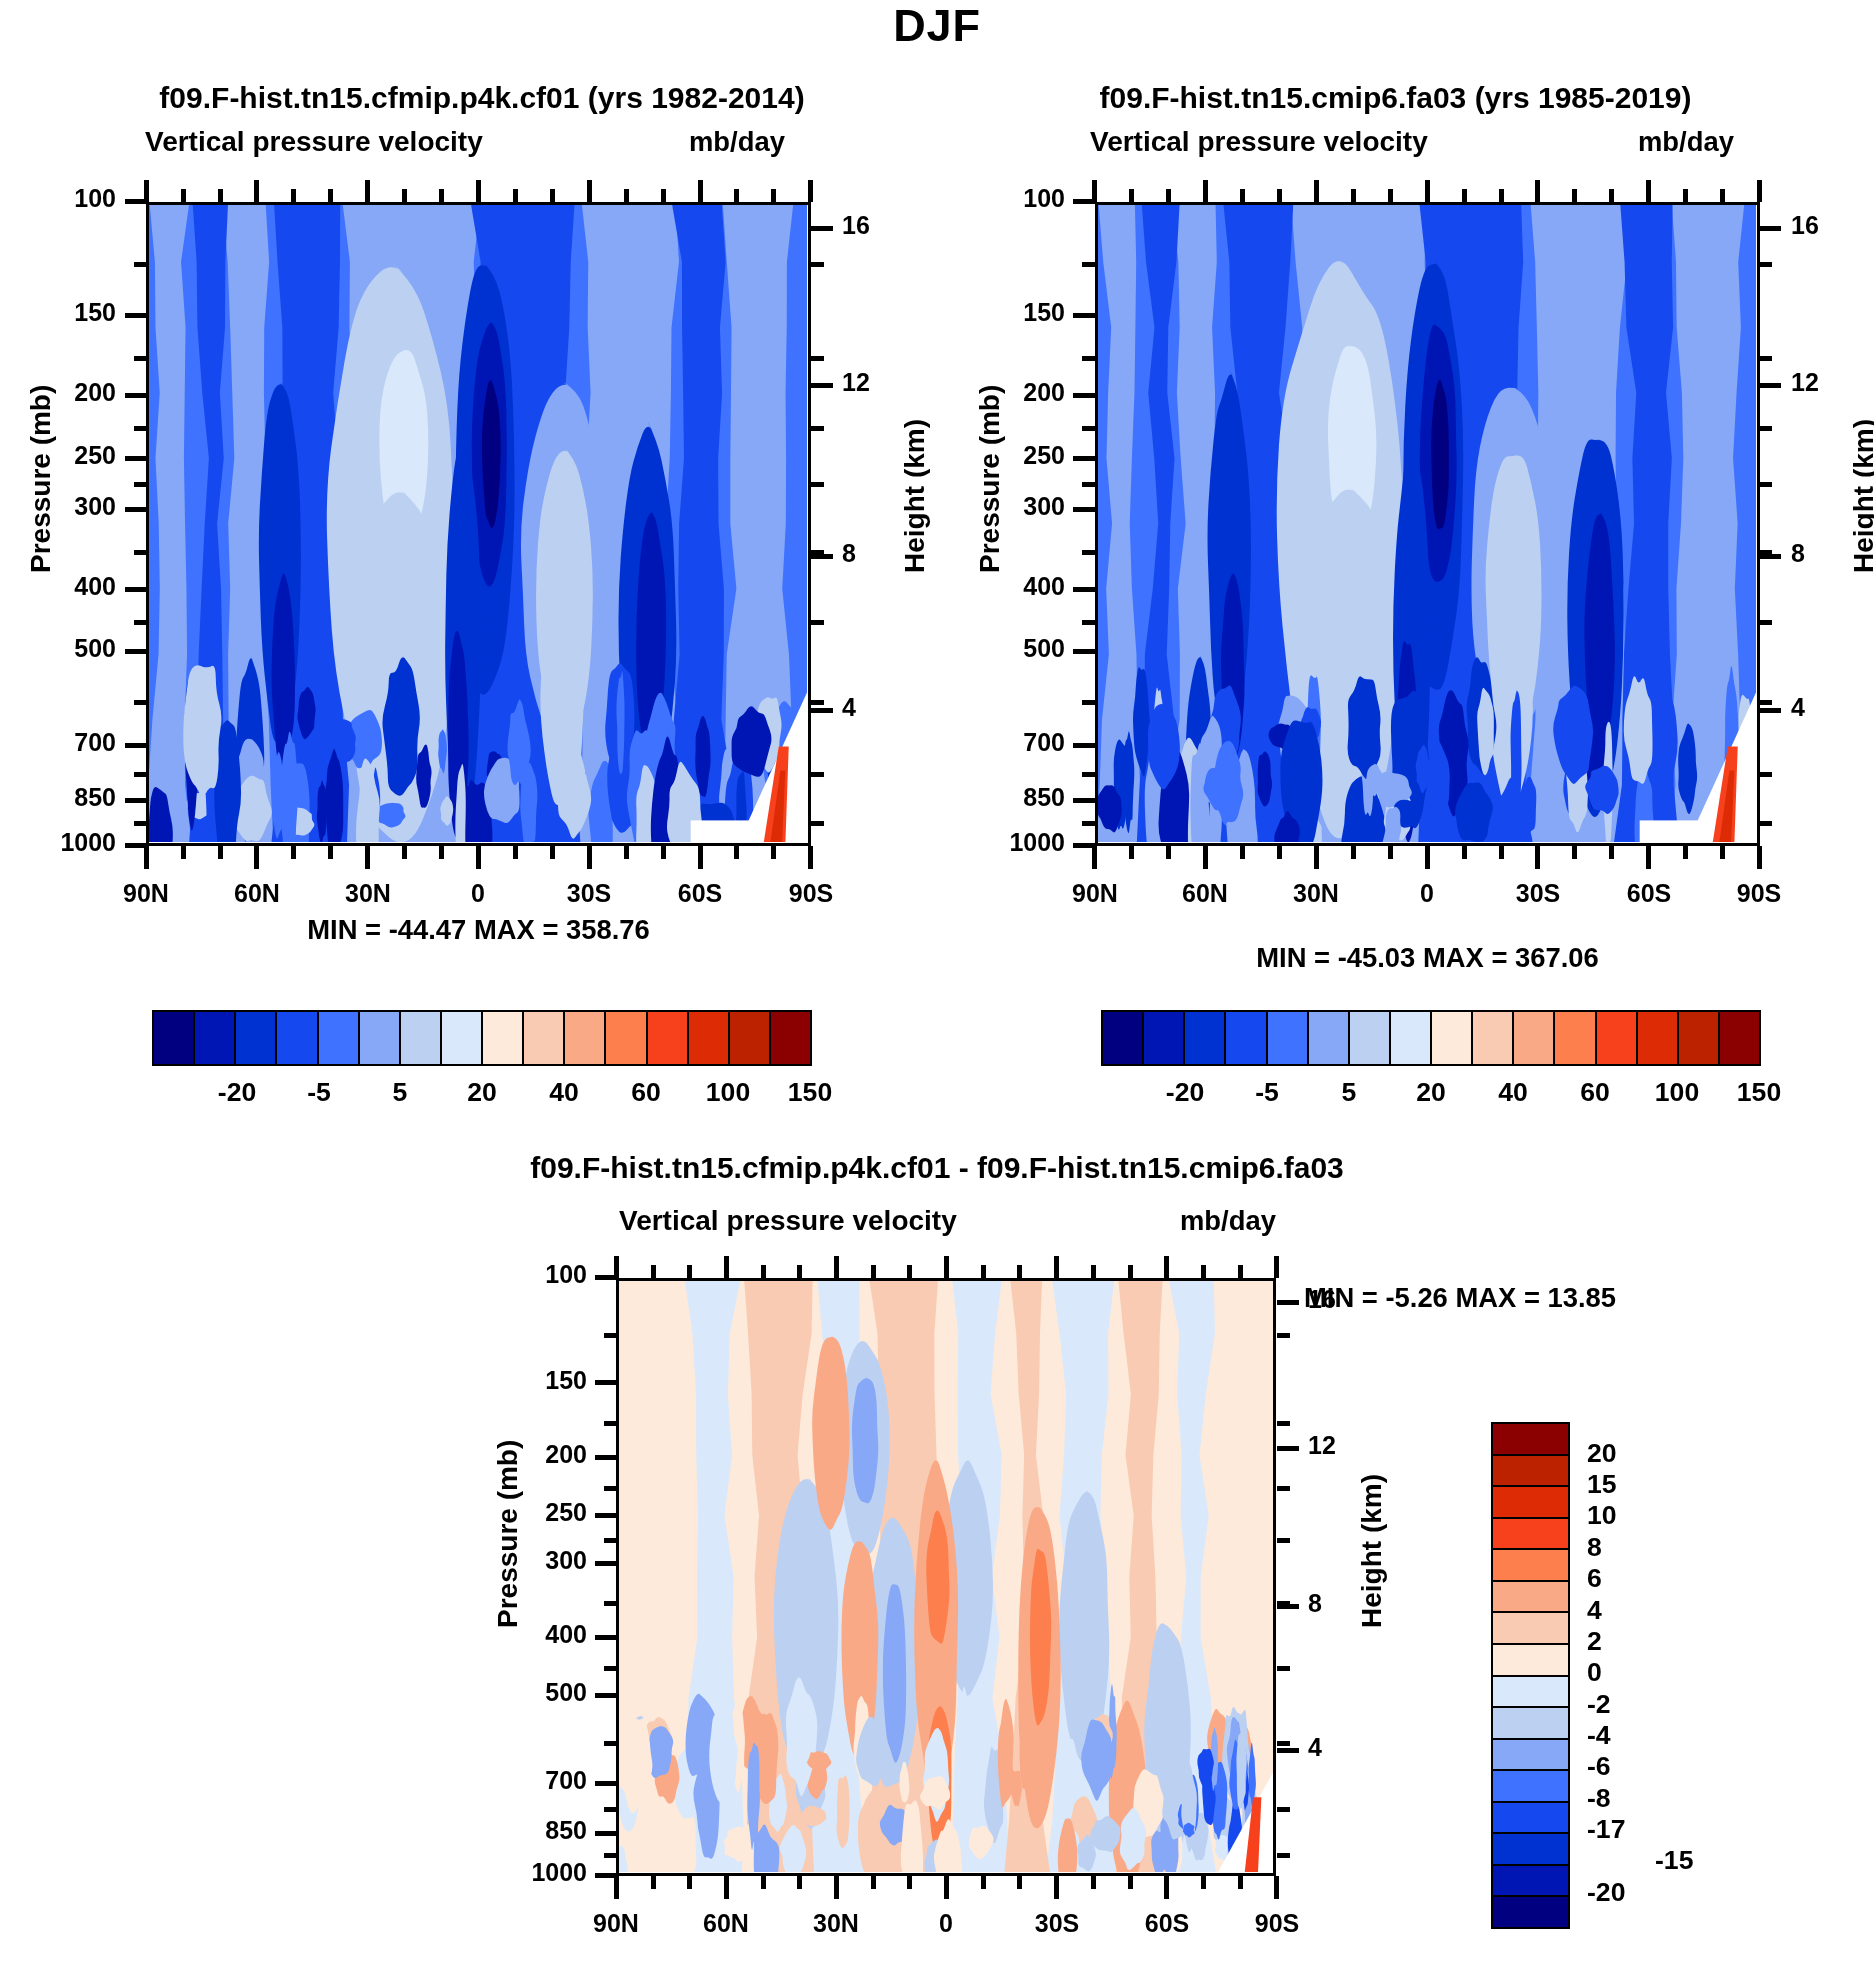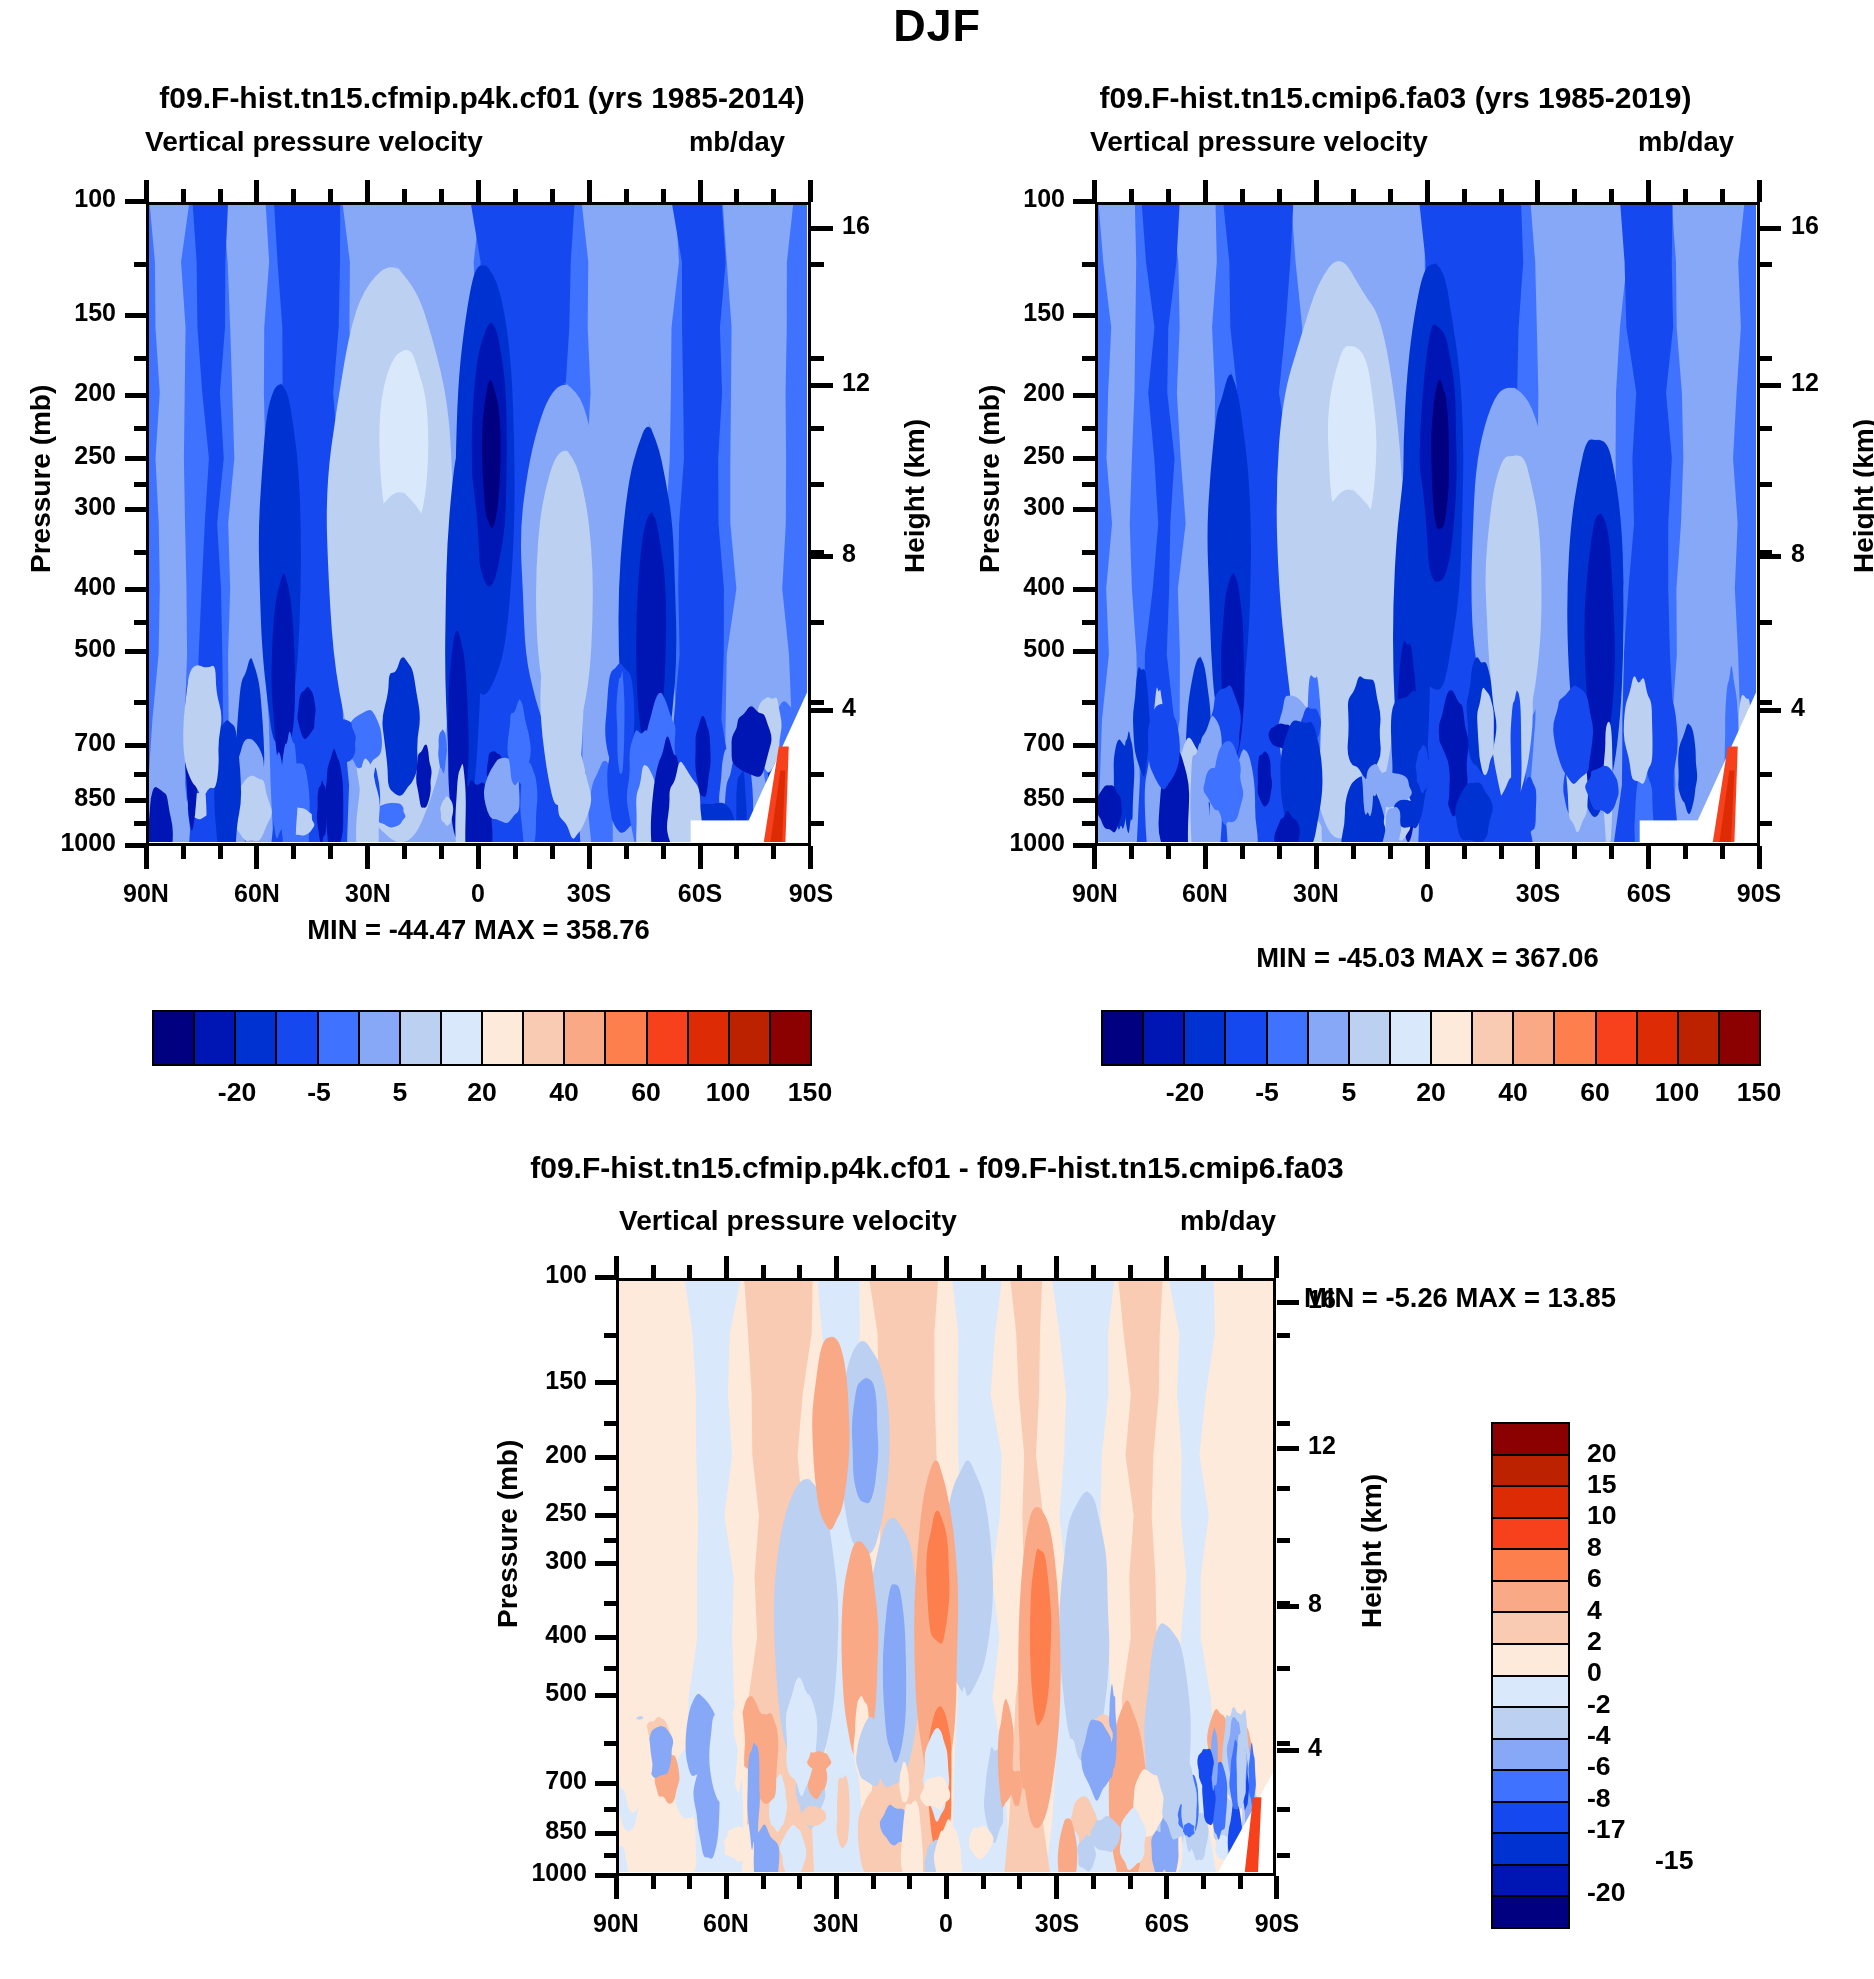--- a/index.html
+++ b/index.html
@@ -28,21 +28,21 @@
   .vcbar .cell{flex:1 1 auto;border-bottom:2.5px solid #000;}
   .vcbar .cell:last-child{border-bottom:none;}
   .cbar-lab{position:absolute;font-size:26.6px;font-weight:bold;text-align:center;}
   .vcbar-lab{position:absolute;font-size:26.6px;font-weight:bold;}
 </style>
 </head>
 <body>
 
 <div id="season-title" class="abs">DJF</div>
 
-<div class="abs panel-title" style="left:50px;top:81px;width:864px;">f09.F-hist.tn15.cfmip.p4k.cf01 (yrs 1985-2014)</div>
+<div class="abs panel-title" style="left:50px;top:81px;width:864px;">f09.F-hist.tn15.cfmip.p4k.cf01 (yrs 1982-2014)</div>
 
 <div class="abs var-line" style="left:145px;top:126px;">Vertical pressure velocity</div>
 <div class="abs unit-line" style="left:689px;top:126px;">mb/day</div>
 
 <div class="plotbox" id="box-left" style="left:146px;top:202px;width:665px;height:644px;">
   <svg id="svg-left" width="658" height="637" viewBox="0 0 792 767" preserveAspectRatio="none">
       <rect x="0" y="0" width="792" height="767" fill="#3f72ff"></rect>
       <path d="M0.0,-10.0 L7.1,68.7 L7.8,147.4 L12.9,226.1 L7.8,304.8 L11.7,383.5 L13.0,462.2 L11.5,540.9 L4.1,619.6 L-1.0,698.3 L-2.6,777.0 L52.0,777.0 L43.4,698.3 L42.9,619.6 L45.8,540.9 L45.1,462.2 L43.4,383.5 L42.0,304.8 L43.0,226.1 L44.0,147.4 L38.6,68.7 L49.5,-10.0 Z" fill="#86a8f7"></path>
       <path d="M88.0,-10.0 L94.7,68.7 L97.7,147.4 L100.2,226.1 L102.7,304.8 L95.3,383.5 L97.7,462.2 L95.2,540.9 L95.8,619.6 L91.2,698.3 L80.7,777.0 L150.0,777.0 L146.4,698.3 L144.2,619.6 L138.1,540.9 L140.0,462.2 L141.6,383.5 L140.1,304.8 L138.3,226.1 L138.7,147.4 L144.6,68.7 L139.9,-10.0 Z" fill="#86a8f7"></path>
       <path d="M232.0,-10.0 L241.8,68.7 L241.2,147.4 L245.4,226.1 L241.5,304.8 L238.5,383.5 L237.1,462.2 L239.8,540.9 L233.6,619.6 L234.6,698.3 L223.1,777.0 L400.0,777.0 L399.7,698.3 L396.5,619.6 L386.6,540.9 L383.3,462.2 L384.5,383.5 L385.2,304.8 L382.3,226.1 L393.5,147.4 L390.8,68.7 L399.7,-10.0 Z" fill="#86a8f7"></path>

